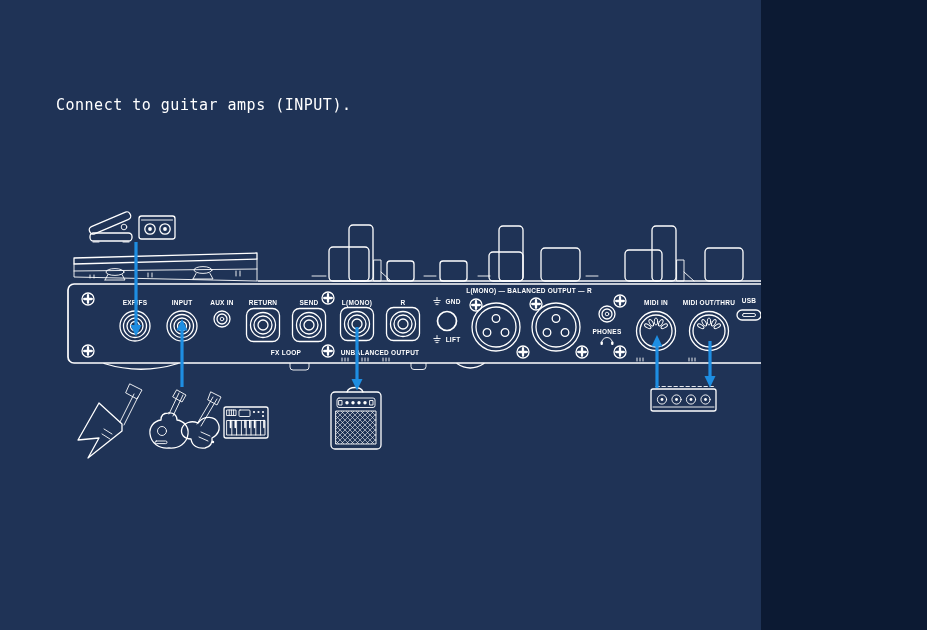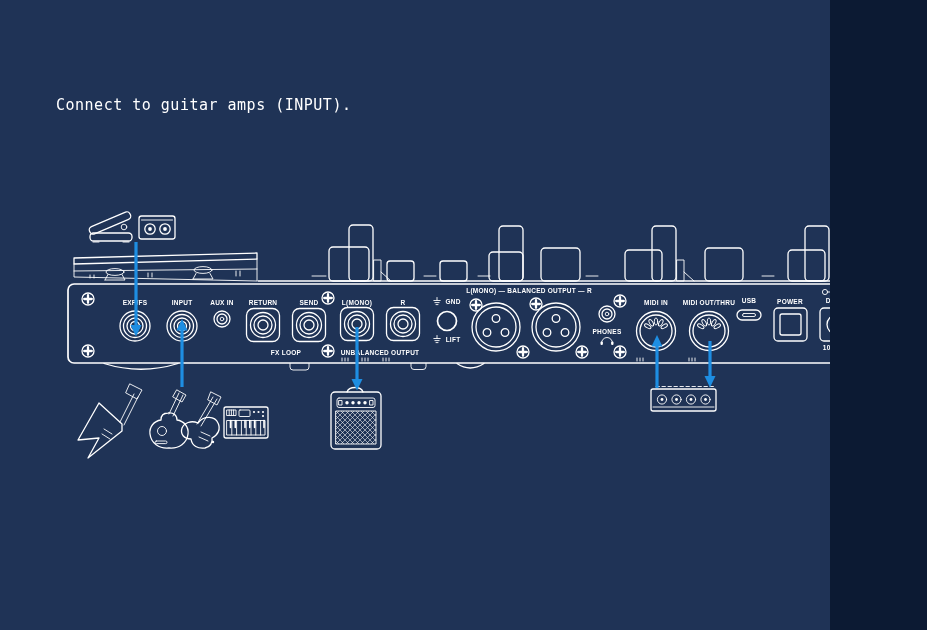--- a/index.html
+++ b/index.html
@@ -1,16 +1,16 @@
 <!DOCTYPE html>
 <html style="--background: #1f3356; --line: #ffffff; --arrow: #1e8ee2;"><head>
 <meta charset="utf-8">
 <style>
   html,body{margin:0;padding:0;background:#0c1a33;}
-  .stage{position:relative;width:830px;height:630px;background:var(--background,#1f3356);overflow:hidden;font-family:"Liberation Sans",sans-serif;}
+  .stage{position:relative;width:761px;height:630px;background:var(--background,#1f3356);overflow:hidden;font-family:"Liberation Sans",sans-serif;}
   .caption{position:absolute;left:56px;top:96px;color:var(--line,#fff);font-family:"DejaVu Sans Mono",monospace;font-size:15px;letter-spacing:.5px;white-space:pre;}
   svg{position:absolute;left:0;top:0;}
   .ln{stroke:var(--line,#fff);fill:none;stroke-width:1.3;stroke-linecap:round;stroke-linejoin:round;}
   .ln2{stroke-width:1.7;}
   .thin{stroke-width:.9;}
   .thick{stroke-width:2.3;}
   .fw{fill:var(--line,#fff);stroke:none;}
   .lbl{fill:var(--line,#fff);stroke:none;font-family:"Liberation Sans",sans-serif;font-weight:bold;font-size:6.5px;letter-spacing:.25px;text-anchor:middle;}
   .ar{stroke:var(--arrow,#1e8ee2);stroke-width:3.2;fill:none;}
   .arh{fill:var(--arrow,#1e8ee2);stroke:none;}

